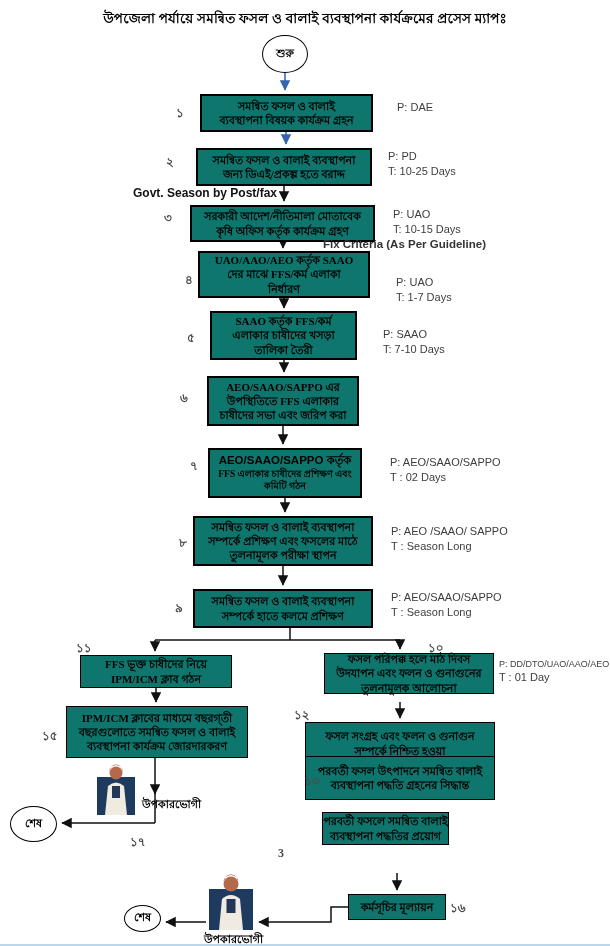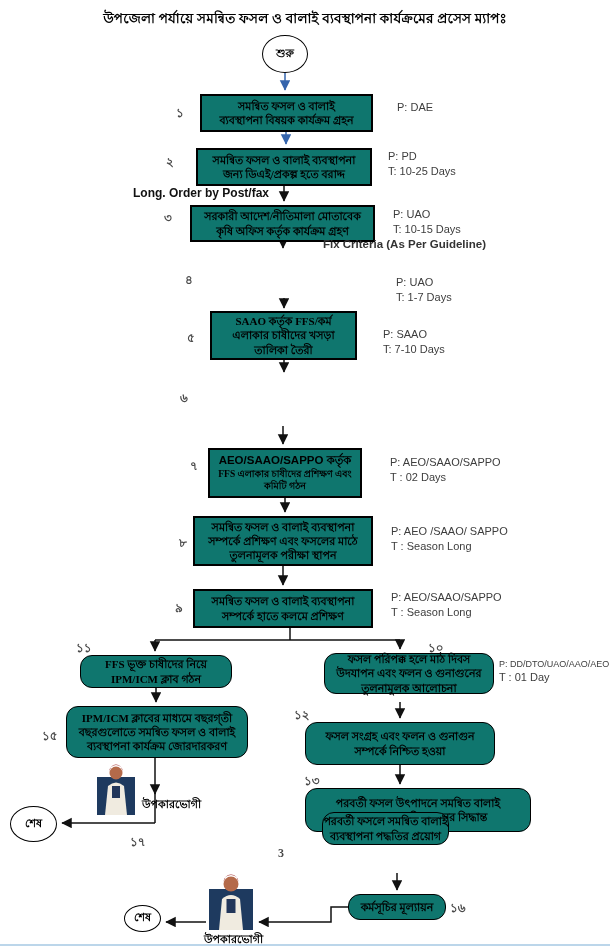--- a/index.html
+++ b/index.html
@@ -4,21 +4,21 @@
 <style>
   html,body{margin:0;padding:0;background:#fff;}
   #canvas{position:relative;width:610px;height:946px;background:#ffffff;overflow:hidden;
           font-family:"Liberation Serif",serif;color:#000;}
   #wires{position:absolute;left:0;top:0;width:610px;height:946px;pointer-events:none;}
   .title{position:absolute;left:0;top:8px;width:610px;text-align:center;
          font-size:13.5px;font-weight:bold;letter-spacing:.2px;}
   .box{position:absolute;background:#0f766e;border:2px solid #000;
        display:flex;flex-direction:column;justify-content:center;align-items:center;
        text-align:center;font-size:11px;font-weight:600;line-height:1.3;box-sizing:border-box;}
-  .thin{border-width:1.5px;border-radius:12px;}
+  .thin{border-width:1.5px;}
   .bold-border{border-width:2.5px;}
   .bl{white-space:nowrap;}
   .box.small-text{font-size:9.5px;}
   .box.small-text .bl:first-child{font-size:11.5px;font-weight:bold;font-family:"Liberation Sans",sans-serif;}
   .terminal{position:absolute;border:1.5px solid #000;border-radius:50%;background:#fff;
             display:flex;align-items:center;justify-content:center;font-size:11px;font-weight:600;box-sizing:border-box;}
   .num{position:absolute;font-size:12px;color:#4a4a4a;font-weight:600;}
   .pt{position:absolute;font-family:"Liberation Sans",sans-serif;font-size:11px;color:#3d3d3d;
       line-height:1.35;white-space:nowrap;margin-left:12px;}
   .pt .pline-sm{font-size:9px;}
@@ -104,25 +104,35 @@
     <div class="bl">ব্যবস্থাপনা  বিষয়ক কার্যক্রম গ্রহন</div>
   </div>
   <div class="box" style="left:196px;top:148px;width:176px;height:38px">
     <div class="bl">সমন্বিত ফসল ও বালাই ব্যবস্থাপনা</div>
     <div class="bl">জন্য ডিএই/প্রকল্প হতে বরাদ্দ</div>
   </div>
   <div class="box" style="left:190px;top:205px;width:185px;height:37px">
     <div class="bl">সরকারী আদেশ/নীতিমালা মোতাবেক</div>
     <div class="bl">কৃষি অফিস কর্তৃক কার্যক্রম গ্রহণ</div>
   </div>
+  <div class="box" style="left:198px;top:251px;width:172px;height:47px">
+    <div class="bl">UAO/AAO/AEO কর্তৃক SAAO</div>
+    <div class="bl">দের  মাঝে FFS/কর্ম এলাকা</div>
+    <div class="bl">নির্ধারণ</div>
+  </div>
   <div class="box" style="left:210px;top:311px;width:147px;height:49px">
     <div class="bl">SAAO কর্তৃক FFS/কর্ম</div>
     <div class="bl">এলাকার চাষীদের খসড়া</div>
     <div class="bl">তালিকা তৈরী</div>
   </div>
+  <div class="box" style="left:207px;top:376px;width:152px;height:50px">
+    <div class="bl">AEO/SAAO/SAPPO এর</div>
+    <div class="bl">উপস্থিতিতে FFS এলাকার</div>
+    <div class="bl">চাষীদের সভা এবং জরিপ করা</div>
+  </div>
   <div class="box bold-border small-text" style="left:208px;top:448px;width:154px;height:50px">
     <div class="bl">AEO/SAAO/SAPPO কর্তৃক</div>
     <div class="bl">FFS এলাকার চাষীদের প্রশিক্ষণ এবং</div>
     <div class="bl">কমিটি গঠন</div>
   </div>
   <div class="box" style="left:193px;top:516px;width:180px;height:50px">
     <div class="bl">সমন্বিত ফসল ও বালাই ব্যবস্থাপনা</div>
     <div class="bl">সম্পর্কে প্রশিক্ষণ এবং ফসলের মাঠে</div>
     <div class="bl">তুলনামূলক পরীক্ষা স্থাপন</div>
   </div>
@@ -136,21 +146,21 @@
     <div class="bl">তুলনামুলক আলোচনা</div>
   </div>
   <div class="box thin" style="left:80px;top:655px;width:152px;height:33px">
     <div class="bl">FFS ভূক্ত চাষীদের নিয়ে</div>
     <div class="bl">IPM/ICM ক্লাব গঠন</div>
   </div>
   <div class="box thin" style="left:305px;top:722px;width:190px;height:43px">
     <div class="bl">ফসল সংগ্রহ এবং ফলন ও গুনাগুন</div>
     <div class="bl">সম্পর্কে নিশ্চিত হওয়া</div>
   </div>
-  <div class="box thin" style="left:305px;top:788px;width:226px;height:44px">
+  <div class="box thin" style="left:305px;top:756px;width:190px;height:44px">
     <div class="bl">পরবর্তী ফসল উৎপাদনে সমন্বিত বালাই</div>
     <div class="bl">ব্যবস্থাপনা পদ্ধতি গ্রহনের সিদ্ধান্ত</div>
   </div>
   <div class="box thin" style="left:322px;top:812px;width:127px;height:33px">
     <div class="bl">পরবর্তী ফসলে সমন্বিত বালাই</div>
     <div class="bl">ব্যবস্থাপনা পদ্ধতির প্রয়োগ</div>
   </div>
   <div class="box thin" style="left:66px;top:706px;width:182px;height:52px">
     <div class="bl">IPM/ICM ক্লাবের মাধ্যমে বছরগ্তী</div>
     <div class="bl">বছরগুলোতে সমন্বিত ফসল ও বালাই</div>
@@ -207,21 +217,21 @@
   </div>
   <div class="pt" style="left:379px;top:590px">
     <div>P: AEO/SAAO/SAPPO</div>
     <div>T : Season Long</div>
   </div>
   <div class="pt" style="left:487px;top:658px">
     <div class="pline-sm">P: DD/DTO/UAO/AAO/AEO</div>
     <div>T : 01 Day</div>
   </div>
 
-  <div class="flow-label" style="left:133px;top:186px">Long. Order by Post/fax</div>
+  <div class="flow-label" style="left:133px;top:186px">Govt. Season by Post/fax</div>
   <div class="flow-label lite" style="left:323px;top:238px">Fix Criteria (As Per Guideline)</div>
 
   <div class="person" style="left:96px;top:762px;width:40px;height:53px">
     <svg width="40" height="53" viewBox="0 0 40 53">
       <rect x="1" y="15" width="38" height="38" fill="#1e3a5f"></rect>
       <path d="M12,24 Q20,17 28,24 L31,53 L9,53 Z" fill="#f0ebe0"></path>
       <circle cx="20" cy="11" r="6.5" fill="#b46a4a"></circle>
       <path d="M13.5,9 A6.5,6.5 0 0 1 26.5,9 L25,5 Q20,1 15,5 Z" fill="#a03030"></path>
       <rect x="16" y="24" width="8" height="12" fill="#22365a"></rect>
     </svg>

